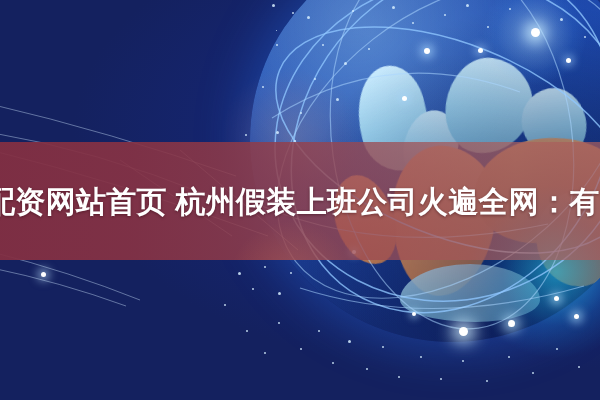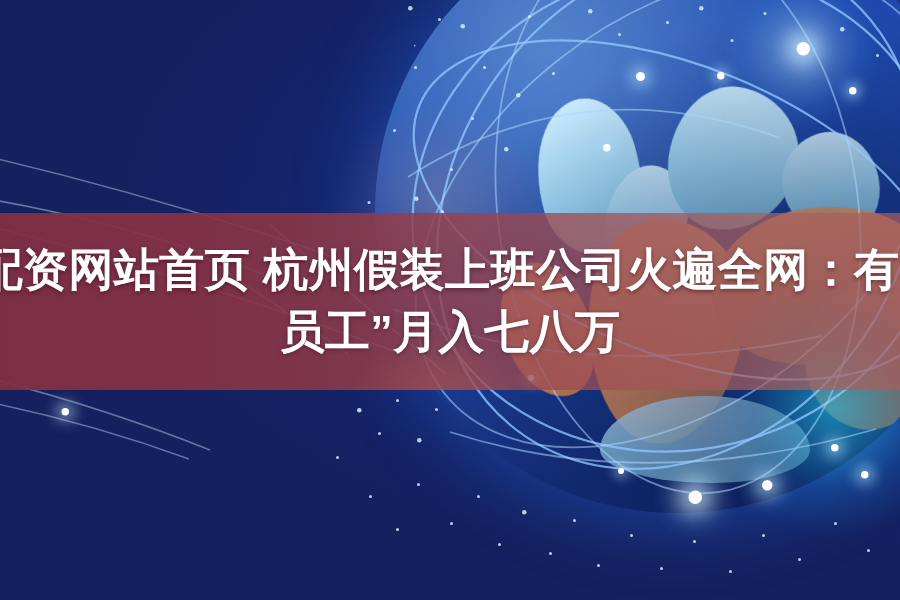--- a/index.html
+++ b/index.html
@@ -203,16 +203,15 @@
     <div class="dot" style="left:224px;top:304px;width:2px;height:2px;"></div>
     <div class="dot" style="left:246px;top:330px;width:2px;height:2px;"></div>
     <div class="dot" style="left:264px;top:352px;width:2px;height:2px;"></div>
   </div>
 
   <div id="band"></div>
   <div id="bandtint"></div>
 
   <div id="headline">
     <span class="ln">配资网站首页 杭州假装上班公司火遍全网：有“</span>
-    <span class="ln">员工”月入七八万</span>
   </div>
 
 </div>
 
 </body></html>

